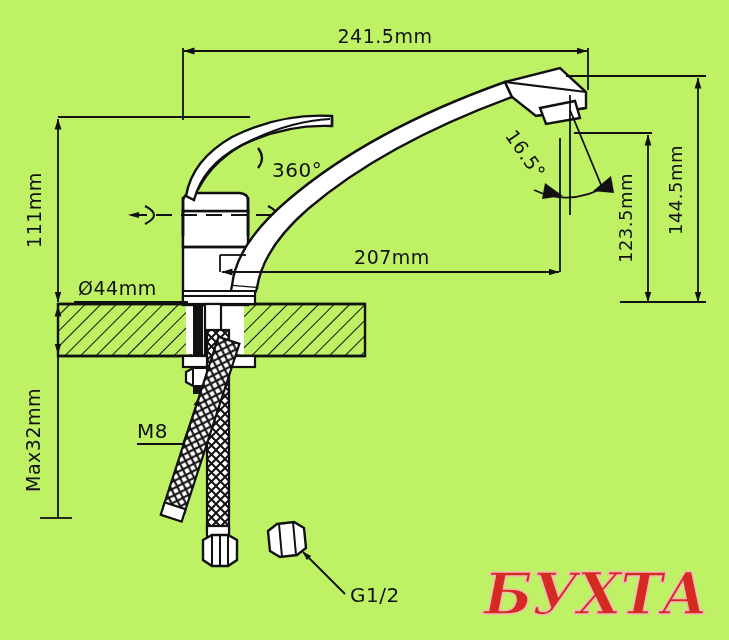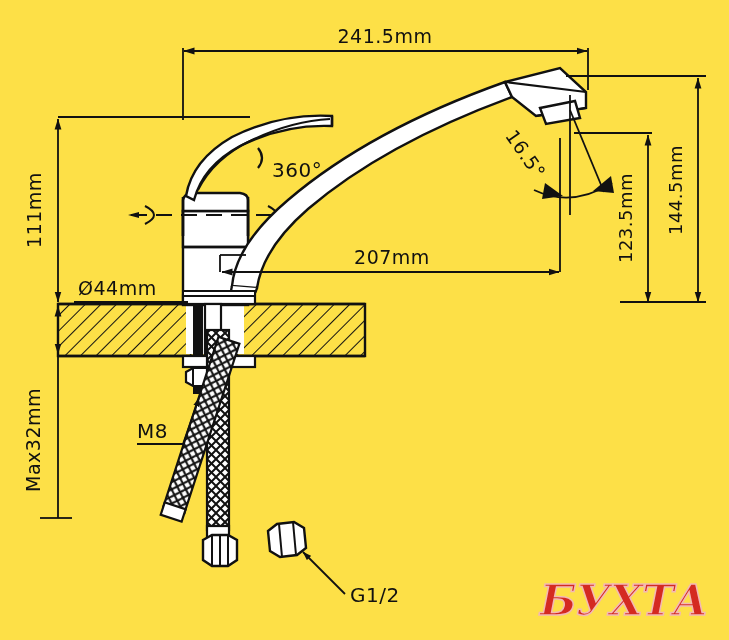--- a/index.html
+++ b/index.html
@@ -7,21 +7,21 @@
     padding: 0;
     background: #ffffff;
   }
   body {
     font-family: "DejaVu Sans", sans-serif;
   }
   #drawing-root {
     position: relative;
     width: 729px;
     height: 640px;
-    background: #fde047;
+    background: #bef264;
     overflow: hidden;
   }
   #drawing-svg {
     position: absolute;
     left: 0;
     top: 0;
     width: 729px;
     height: 640px;
   }
   .dim-text {
@@ -40,21 +40,21 @@
     font-family: "DejaVu Sans", sans-serif;
     font-size: 20px;
     fill: #111111;
     letter-spacing: 0.5px;
   }
   .wm {
     position: absolute;
     right: 22px;
     bottom: 18px;
     font-family: "DejaVu Serif", serif;
-    font-size: 43px;
+    font-size: 57px;
     font-weight: 700;
     font-style: italic;
     color: #d42a21;
     letter-spacing: -1px;
     -webkit-text-stroke: 1.5px #f3b9b4;
     text-transform: uppercase;
     line-height: 1;
     user-select: none;
   }
 </style>

